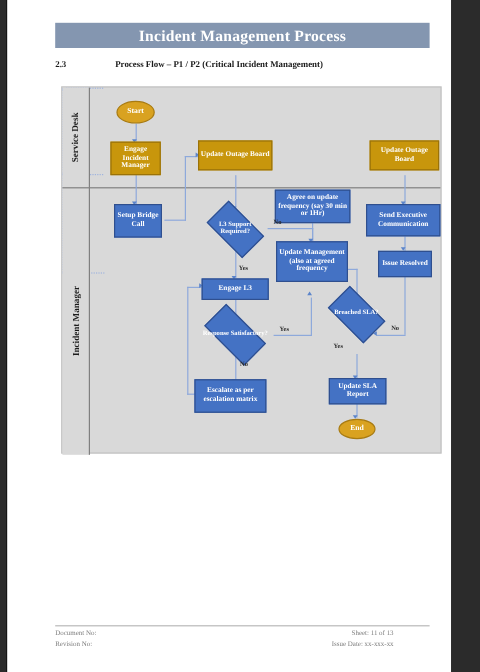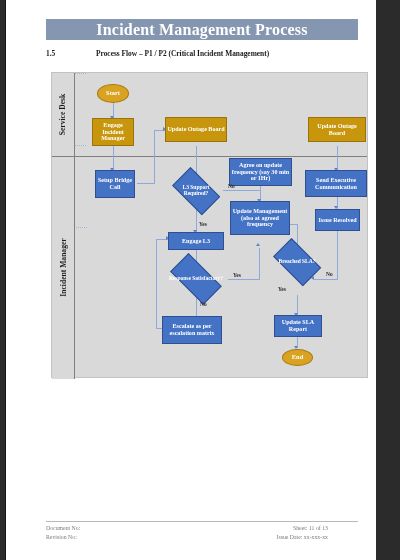--- a/index.html
+++ b/index.html
@@ -21,21 +21,21 @@
     background:#2b2b2b;
   }
 
   
   .title-bar{
     position:absolute; left:40px; top:19px; width:312px; height:21px;
     background:#8496B0;
     display:flex; align-items:center; justify-content:center;
   }
   .title-bar .t{
-    color:#ffffff; font-size:16px; font-weight:bold;
+    color:#ffffff; font-size:13px; font-weight:bold;
     letter-spacing:.2px; font-family:"Liberation Serif", serif;
   }
   .sect{
     position:absolute; top:49px; font-size:7.4px; font-weight:bold; color:#1a1a1a;
     font-family:"Liberation Serif", serif; white-space:nowrap;
   }
   .sect.num{left:40px;}
   .sect.txt{left:66px;margin-left:24px;}
 
   
@@ -119,21 +119,21 @@
 </style>
 </head>
 <body>
 
 <div id="page">
 
   <div class="title-bar">
     <div class="t">Incident Management Process</div>
   </div>
 
-  <div class="sect num">1.5</div>
+  <div class="sect num">2.3</div>
   <div class="sect txt">Process Flow – P1 / P2 (Critical Incident Management)</div>
 
   <div id="diagram">
 
     <div class="lane-head" id="lane1">
       <span>Service Desk</span>
     </div>
     <div class="lane-head" id="lane2">
       <span>Incident Manager</span>
     </div>

